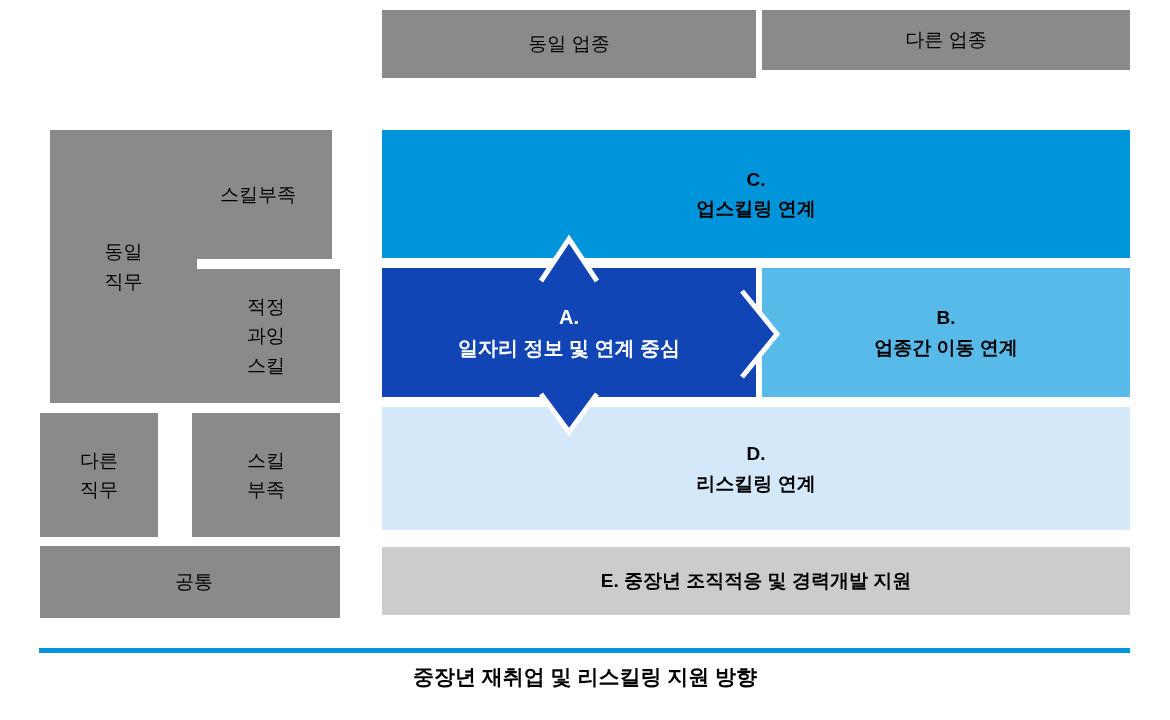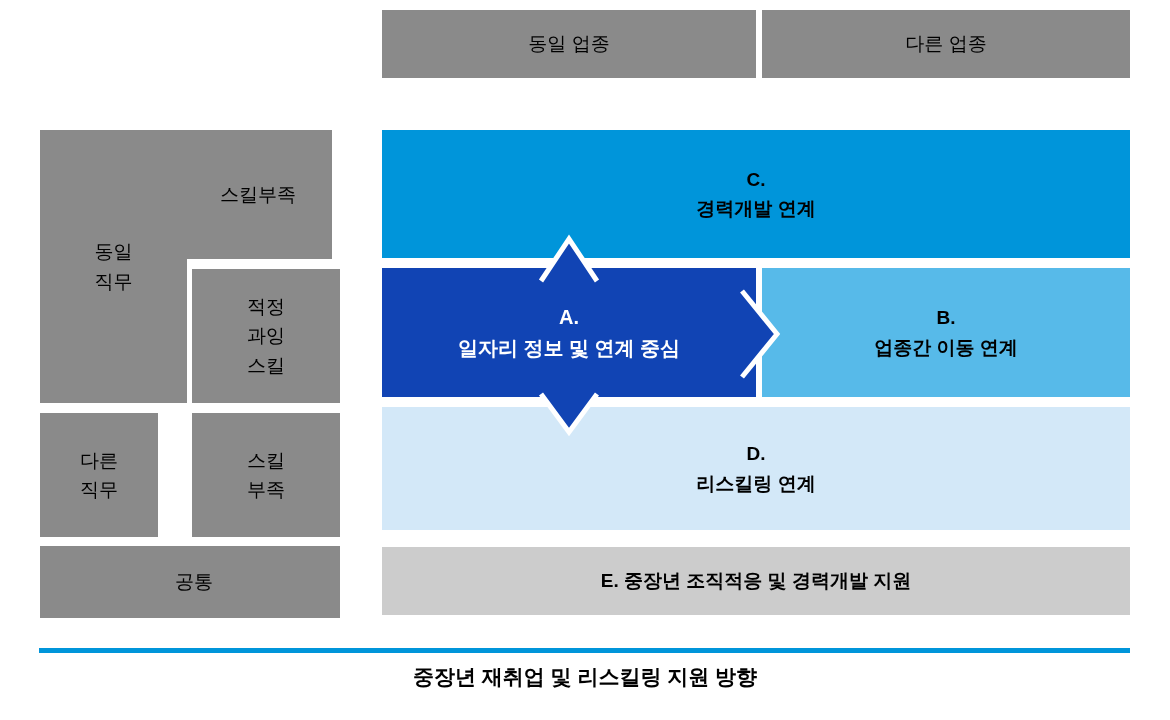--- a/index.html
+++ b/index.html
@@ -26,24 +26,24 @@
   }
   .gray  { background: var(--dark_gray); font-weight: 400; }
   .lgray { background: var(--light_gray); font-weight: 700; }
   .cell-c { background: var(--cell_c); font-weight: 700; }
   .cell-a { background: var(--cell_a); font-weight: 700; color: #ffffff; font-size: 20px; }
   .cell-b { background: var(--cell_b); font-weight: 700; }
   .cell-d { background: var(--cell_d); font-weight: 700; }
 
   
   .hdr-left  { left: 382px; top: 10px; width: 374px; height: 68px; }
-  .hdr-right { left: 762px; top: 10px; width: 368px; height: 68px; }
+  .hdr-right { left: 762px; top: 10px; width: 368px; height: 60px; }
 
   
-  .same-job        { left: 40px;  top: 130px; width: 147px; height: 273px; }
+  .same-job        { left: 50px;  top: 130px; width: 147px; height: 273px; }
   .skill-short-top { left: 184px; top: 130px; width: 148px; height: 129px; }
   .adequate        { left: 192px; top: 269px; width: 148px; height: 134px; }
   .diff-job        { left: 40px;  top: 413px; width: 118px; height: 124px; }
   .skill-short-bot { left: 192px; top: 413px; width: 148px; height: 124px; }
   .common          { left: 40px;  top: 546px; width: 300px; height: 72px; padding-left: 8px; }
 
   
   .pos-c { left: 382px; top: 130px; width: 748px; height: 128px; }
   .pos-a { left: 382px; top: 268px; width: 374px; height: 129px; }
   .pos-b { left: 762px; top: 268px; width: 368px; height: 129px; }
@@ -94,21 +94,21 @@
 과잉
 스킬</div>
   <div class="box gray diff-job">다른
 직무</div>
   <div class="box gray skill-short-bot">스킬
 부족</div>
   <div class="box gray common">공통</div>
 
   <div class="box cell-c pos-c">
     <div>C.</div>
-    <div>경력개발 연계</div>
+    <div>업스킬링 연계</div>
   </div>
 
   <div class="box cell-b pos-b">
     <div>B.</div>
     <div>업종간 이동 연계</div>
   </div>
 
   <div class="box cell-d pos-d">
     <div>D.</div>
     <div>리스킬링 연계</div>

